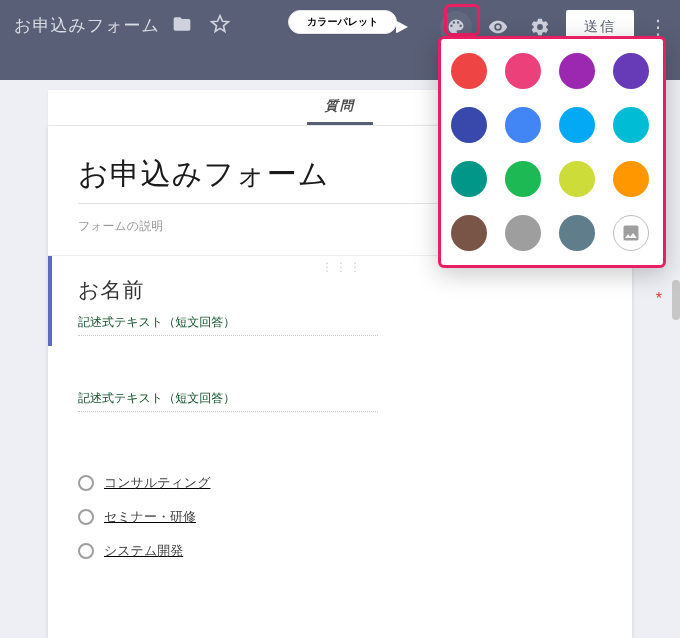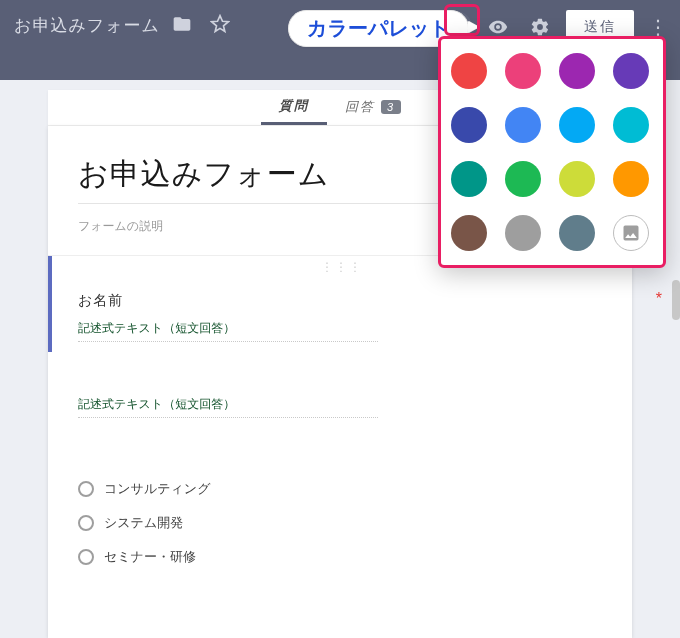--- a/index.html
+++ b/index.html
@@ -10,39 +10,39 @@
   .header { position: absolute; top: 0; left: 0; right: 0; height: 80px; background: #595f76; display: flex; align-items: flex-start; padding: 8px 8px 0 14px; color: #cfd2dd; }
   .header-title { font-size: 17px; letter-spacing: 1px; color: #d9dce5; padding-top: 6px; }
   .hdr-icn { width: 32px; height: 32px; display: inline-flex; align-items: center; justify-content: center; color: #cfd2dd; border-radius: 50%; margin-left: 6px; cursor: pointer; }
   .hdr-icn svg { width: 20px; height: 20px; }
   .header-actions { margin-left: auto; display: flex; align-items: center; gap: 4px; padding-top: 2px; }
   .send-btn { background: #fff; color: #595f76; font-size: 14px; padding: 8px 18px; border-radius: 2px; margin: 0 6px; cursor: pointer; letter-spacing: 2px; }
   .dot-menu { font-size: 20px; width: 28px; text-align: center; cursor: pointer; color: #cfd2dd; }
   .palette-mark { position: absolute; top: 4px; left: 444px; width: 36px; height: 32px; border: 3px solid #e91e63; border-radius: 6px; pointer-events: none; }
 
   
-  .callout { position: absolute; top: 10px; left: 288px; background: #fff; border: 1px solid #e7e7e7; border-radius: 18px; padding: 4px 18px; font-size: 20px; color: #1d4ed8; font-weight: 600; display: flex; align-items: center; box-shadow: 0 1px 2px rgba(0,0,0,0.06); }
+  .callout { position: absolute; top: 10px; left: 288px; background: #fff; border: 1px solid #e7e7e7; border-radius: 18px; padding: 4px 18px; font-size: 10px; color: #000000; font-weight: 600; display: flex; align-items: center; box-shadow: 0 1px 2px rgba(0,0,0,0.06); }
   .callout::after { content: ""; position: absolute; right: -11px; top: 10px; width: 0; height: 0; border-top: 6px solid transparent; border-bottom: 6px solid transparent; border-left: 11px solid #fff; filter: drop-shadow(1px 0 0 #e7e7e7); }
 
   
   .body-area { position: absolute; top: 80px; left: 0; right: 0; bottom: 0; background: #edeff4; }
   
   .tabs-bar { position: absolute; top: 90px; left: 48px; width: 584px; height: 36px; background: #fff; display: flex; align-items: flex-end; justify-content: center; border-bottom: 1px solid #eee; box-shadow: 0 1px 3px rgba(0,0,0,0.05); font-style: italic; }
   .tabs-bar .tab { font-size: 13px; color: #6b6b6b; padding: 0 18px; height: 36px; display: inline-flex; align-items: center; cursor: pointer; letter-spacing: 2px; }
   .tabs-bar .tab.active { color: #4b4b4b; border-bottom: 3px solid #595f76; font-weight: 600; }
   .badge { background: #7a7f8a; color: #fff; font-size: 11px; padding: 1px 6px; border-radius: 3px; margin-left: 6px; }
 
   .form-title-block { padding: 58px 30px 6px 30px; border-bottom: 1px solid #eee; }
   .form-title { font-size: 30px; color: #1a1a1a; letter-spacing: 1px; font-weight: 400; }
   .title-underline { height: 1px; background: #e4e4e4; margin-top: 8px; }
   .form-desc { font-size: 12px; color: #9a9a9a; margin-top: 14px; padding-bottom: 14px; font-family: Liberation Serif, serif; }
 
   .question { padding: 20px 30px 10px 30px; position: relative; }
   .question.active { border-left: 4px solid #5c6bc0; padding-left: 26px; }
-  .q-title { font-size: 14px; color: #333; letter-spacing: 1px; margin-top: 16px; }
+  .q-title { font-size: 21px; color: #333; letter-spacing: 1px; }
   .req-star { color: #e53935; margin-left: 2px; }
   .q-helper { font-size: 12px; color: #14532d; border-bottom: 1px dotted #c9c9c9; padding: 10px 0 4px 0; width: 300px; }
   .drag-handle { position: absolute; top: 4px; left: 50%; transform: translateX(-50%); color: #cfcfcf; font-size: 12px; letter-spacing: 2px; cursor: grab; }
 
   .radio-row { display: flex; align-items: center; gap: 10px; font-size: 13px; color: #444; padding: 8px 0; }
   .radio { width: 16px; height: 16px; border: 2px solid #9e9e9e; border-radius: 50%; flex: 0 0 16px; }
 
   .float-req { position: absolute; top: 290px; right: 18px; color: #e53935; font-size: 16px; }
 
   
@@ -94,56 +94,52 @@
 
   <div class="callout">
     <span>カラーパレット</span>
   </div>
   <div class="palette-mark"></div>
 
   <div class="body-area"></div>
 
   <div class="tabs-bar">
     <span class="tab active">質問</span>
-    <span class="tab">
-      <span>回答</span>
-      <span class="badge">3</span>
-    </span>
   </div>
 
   <div style="position:absolute; top:126px; left:48px; width:584px; bottom:0; background:#fff; box-shadow:0 1px 4px rgba(0,0,0,0.12); overflow:hidden;">
     <div class="form-title-block" style="padding-top:28px;">
       <div class="form-title">お申込みフォーム</div>
       <div class="title-underline"></div>
       <div class="form-desc">フォームの説明</div>
     </div>
 
     <div class="question active">
       <div class="drag-handle">⋮⋮⋮</div>
       <div class="q-title">お名前</div>
       <div class="q-helper">記述式テキスト（短文回答）</div>
     </div>
 
     <div class="question" style="padding-top:34px;">
       <div class="q-helper">記述式テキスト（短文回答）</div>
     </div>
 
     <div class="question" style="padding-top:34px;">
-      <div id="q3-options" style="margin-top:10px;">
+      <div id="q3-options" style="margin-top:10px;text-decoration:underline;">
           <div class="radio-row">
             <span class="radio"></span>
             <span>コンサルティング</span>
           </div>
           <div class="radio-row">
             <span class="radio"></span>
-            <span>システム開発</span>
+            <span>セミナー・研修</span>
           </div>
           <div class="radio-row">
             <span class="radio"></span>
-            <span>セミナー・研修</span>
+            <span>システム開発</span>
           </div>
         </div>
     </div>
   </div>
 
   <div class="float-req">*</div>
 
   <div class="palette">
     <div class="palette-grid" id="palette-grid">
         <div class="swatch" style="background: rgb(239, 68, 68);"></div>

